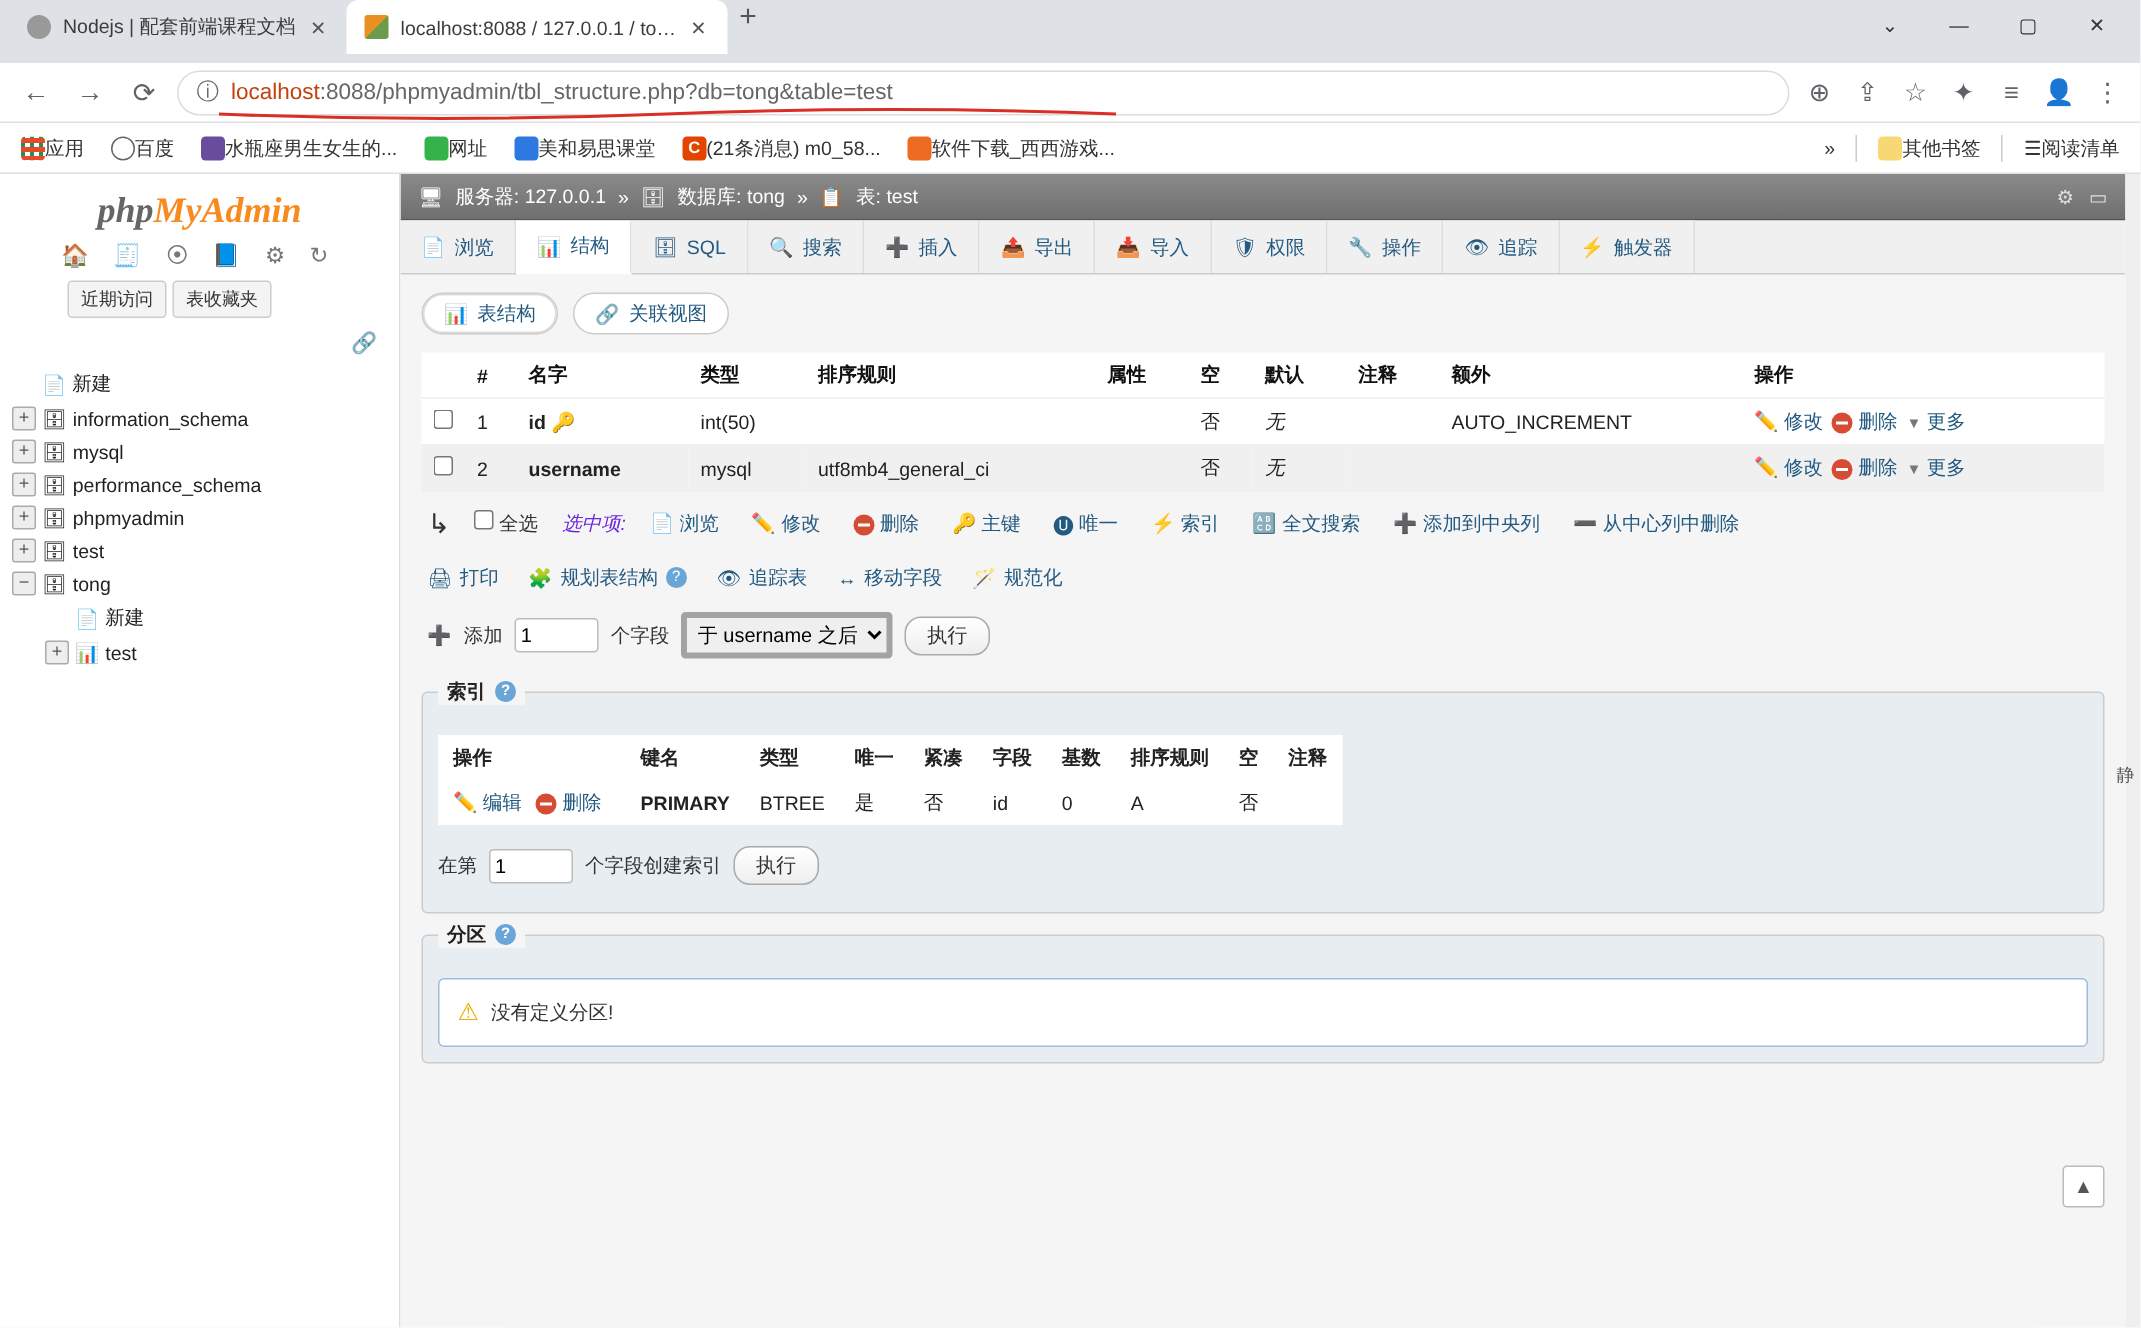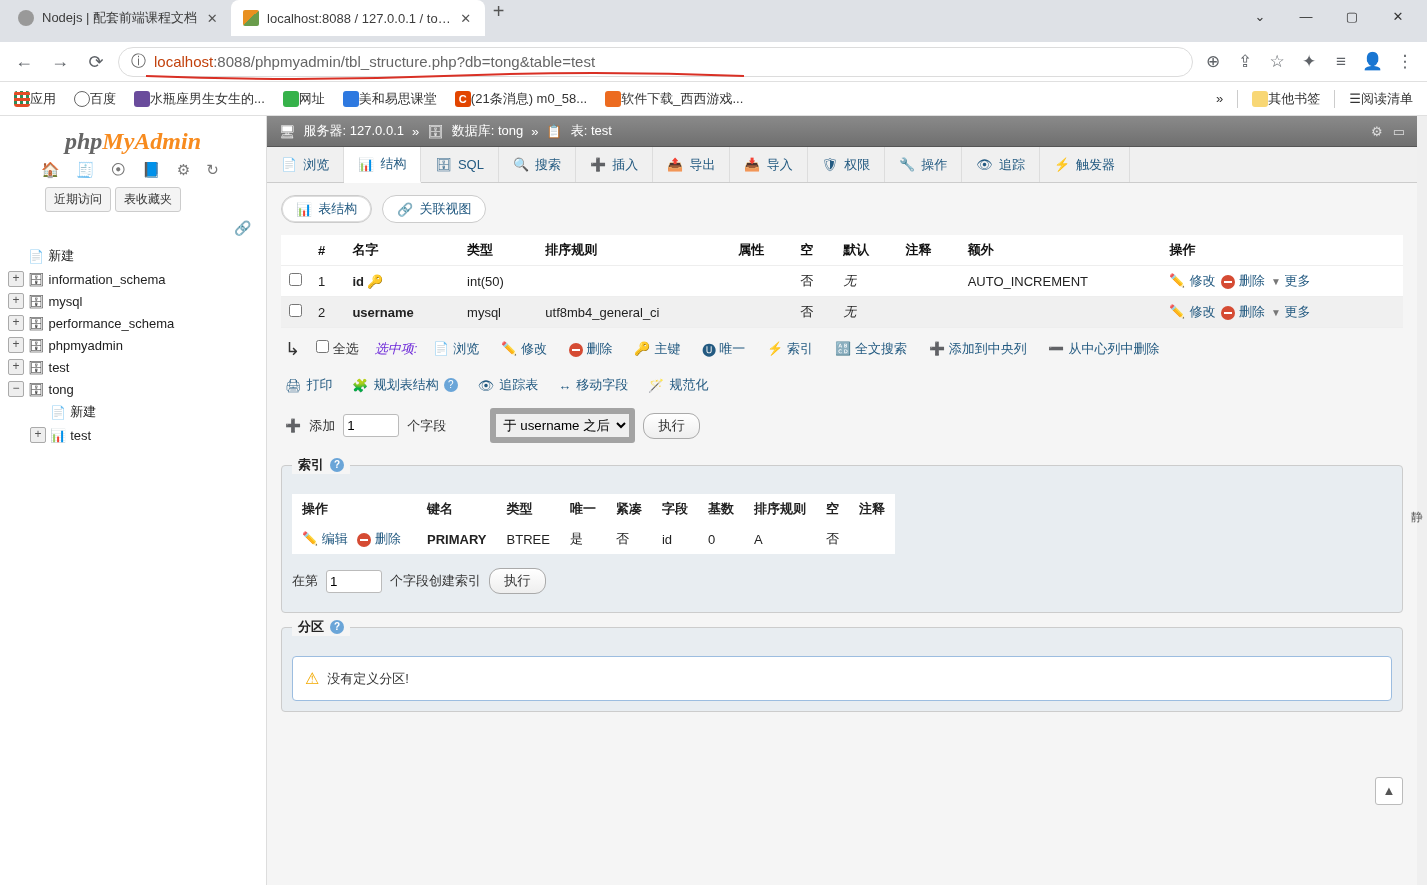--- a/index.html
+++ b/index.html
@@ -86,21 +86,21 @@
 .sel-row .arrow{color:#333;font-size:18px;}
 .sel-row label{color:#333;}
 .sel-row em{color:#6d28d9;font-style:italic;}
 
 .link-row{display:flex;gap:20px;align-items:center;padding:6px 4px;color:#235a81;flex-wrap:wrap;}
 .link-row .lk{display:flex;gap:5px;align-items:center;}
 .qmark{display:inline-block;width:14px;height:14px;border-radius:50%;background:#6aa5d8;color:#fff;font-size:10px;text-align:center;line-height:14px;}
 
 .add-row{display:flex;gap:8px;align-items:center;padding:8px 4px;color:#333;}
 .add-row input[type=text]{width:56px;padding:3px;border:1px solid #bbb;border-radius:3px;}
-.add-row select{padding:3px;border:6px solid #a3a3a3;border-radius:3px;margin-left:36px;}
+.add-row select{padding:3px;border:4px solid #a3a3a3;border-radius:3px;}
 .btn{border:1px solid #aaa;border-radius:11px;padding:3px 14px;background:linear-gradient(#fff,#eee);color:#333;}
 
 .fieldset{border:1px solid #ccc;border-radius:4px;margin:14px 0;background:#e8edf1;position:relative;}
 .fieldset .legend{position:relative;top:-10px;left:10px;background:#f5f5f5;padding:0 6px;font-weight:bold;color:#222;display:inline-flex;gap:6px;align-items:center;}
 .fieldset .inner{padding:10px;}
 table.idx th,table.idx td{padding:6px 10px;text-align:left;}
 table.idx{border-collapse:collapse;background:#fff;width:auto;}
 table.idx th{font-weight:bold;}
 .pencil{color:#e3a21a;}
 

